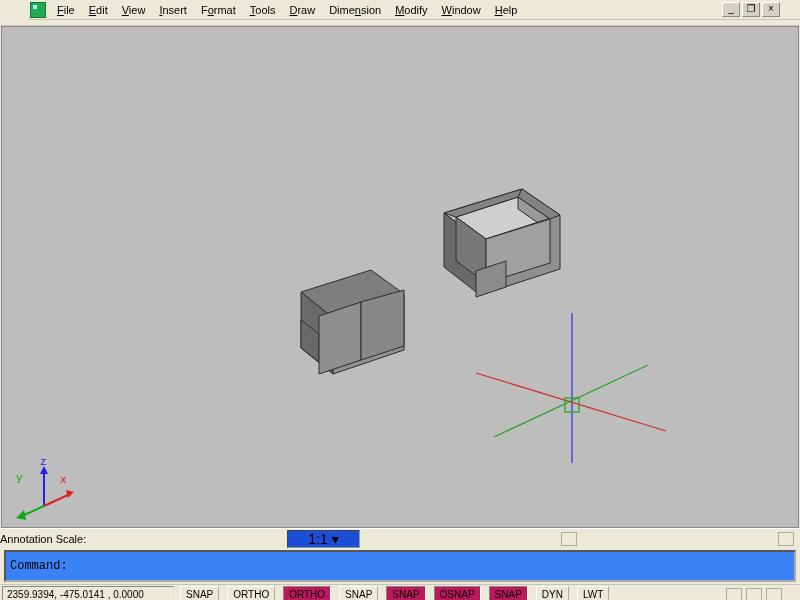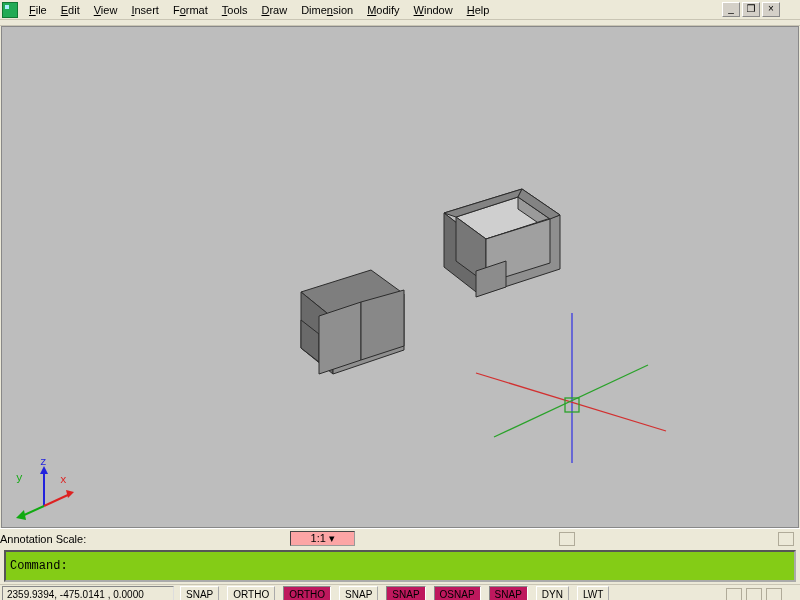--- a/index.html
+++ b/index.html
@@ -1,19 +1,19 @@
 <!DOCTYPE html>
 <html><head>
 <meta charset="utf-8">
 <style>
   * { box-sizing: border-box; margin: 0; padding: 0; font-family: Tahoma, Arial, sans-serif; }
   body { width: 800px; height: 600px; background: #ece9d8; overflow: hidden; position: relative; }
 
   
-  .menubar { height: 20px; background: #ece9d8; border-bottom: 1px solid #c9c5b4; display: flex; align-items: center; font-size: 11px; padding-left: 2px; }
+  .menubar { height: 20px; background: #ece9d8; border-bottom: 1px solid #c9c5b4; display: flex; align-items: center; font-size: 11px; padding-left: 2px; margin-left: 28px; }
   .app-icon { width:16px; height:16px; margin-right:4px; background:#2a5; border:1px solid #173; position:relative; }
   .app-icon:before { content:""; position:absolute; left:2px; top:2px; width:4px; height:4px; background:#aef; }
   .menu-item { padding:2px 7px 1px; cursor:default; }
   .menu-item u { text-decoration: underline; }
   .win-controls { margin-left:auto; display:flex; gap:2px; padding-right:20px; }
   .win-btn { width:18px; height:15px; background:#d4d0c8; border:1px solid #888; border-top-color:#fff; border-left-color:#fff; font-size:10px; line-height:12px; text-align:center; cursor:default; }
 
   
   .toolstrip { height:6px; background:#ece9d8; border-bottom:1px solid #c9c5b4; }
 
@@ -38,26 +38,26 @@
   .lx { color:#d22; left:46px; top:14px; }
   .ly { color:#1a1; left:2px; top:12px; }
   .lz { color:#22d; left:26px; top:-4px; }
 
   
   .cursor3d { position:absolute; left:474px; top:286px; width:190px; height:150px; }
   .cursor3d svg { overflow:visible; }
 
   
   .annobar { height:20px; background:#ece9d8; border-top:1px solid #fff; display:flex; align-items:center; justify-content:space-between; font-size:11px; padding-right:6px; gap:6px; }
-  .annobar .sel { background:#fca5a5; border:1px inset #999; padding:0 20px; font-size:11px; }
+  .annobar .sel { background:#1d4ed8; border:1px inset #999; padding:0 20px; font-size:14px; }
   .annobar .ico { width:16px; height:14px; border:1px solid #b0ab99; background:#ece9d8; }
 
   
   .cmdwrap { background:#ece9d8; padding:2px 4px 2px 4px; }
-  .cmdline { width:100%; height:18px; background:#84cc16; border:2px inset #aaa; font-family:"Courier New", monospace; font-size:12px; padding:14px 4px; }
+  .cmdline { width:100%; height:18px; background:#3b82f6; border:2px inset #aaa; font-family:"Courier New", monospace; font-size:12px; padding:14px 4px; }
 
   
   .statusbar { height:20px; background:#ece9d8; border-top:1px solid #c9c5b4; display:flex; align-items:center; font-size:10px; }
   .coords { width:172px; padding:2px 4px; border:1px inset #ddd; background:#ece9d8; margin:1px 2px; font-size:10px; }
   .toggles { display:flex; gap:8px; margin-left:4px; }
   .toggle { padding:2px 5px; border:1px solid #aaa; border-top-color:#fff; border-left-color:#fff; background:#ece9d8; font-size:10px; cursor:default; }
   .toggle.pressed { border-top-color:#888; border-left-color:#888; border-bottom-color:#fff; border-right-color:#fff; background:#be185d; }
   .status-icons { margin-left:auto; display:flex; gap:4px; padding-right:18px; }
   .sico { width:16px; height:14px; background:#ece9d8; border:1px solid #b0ab99; }
 </style>

